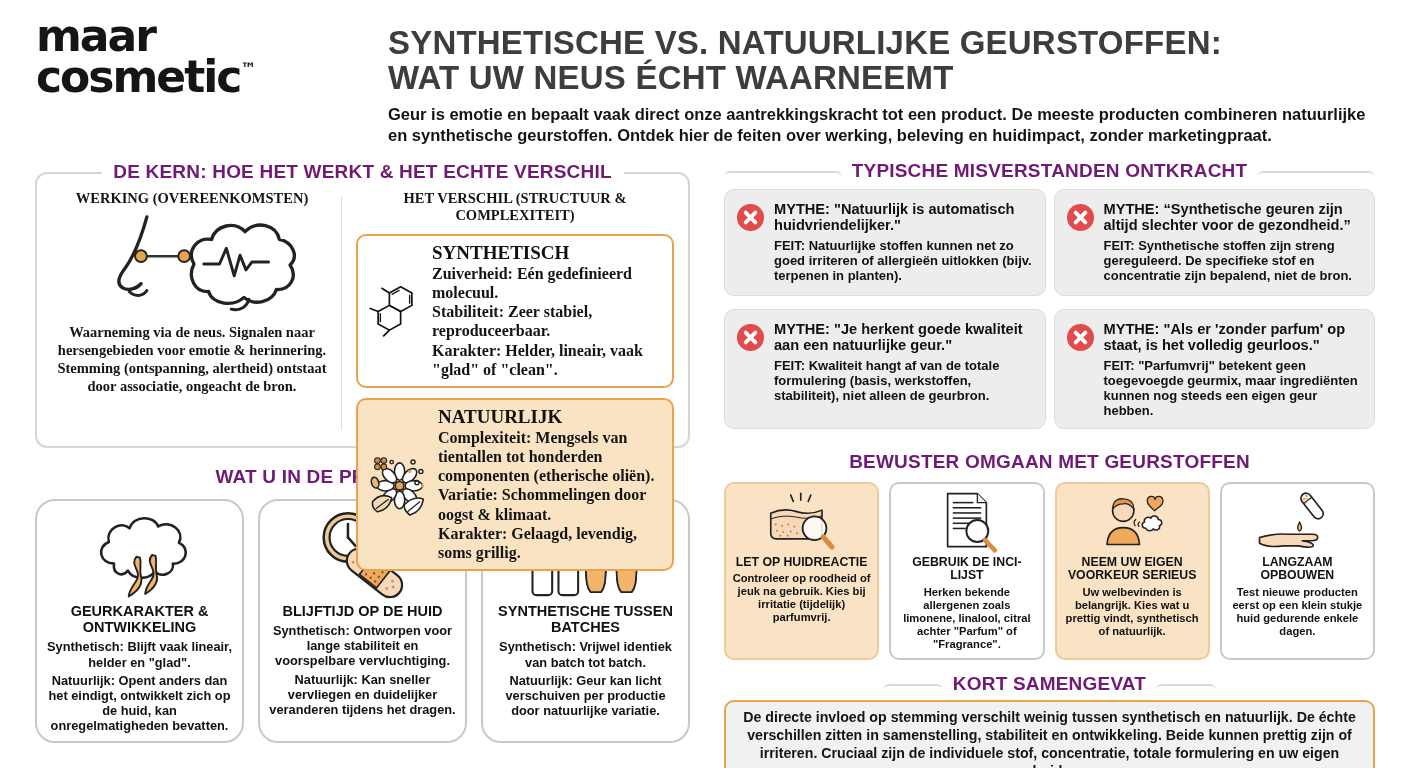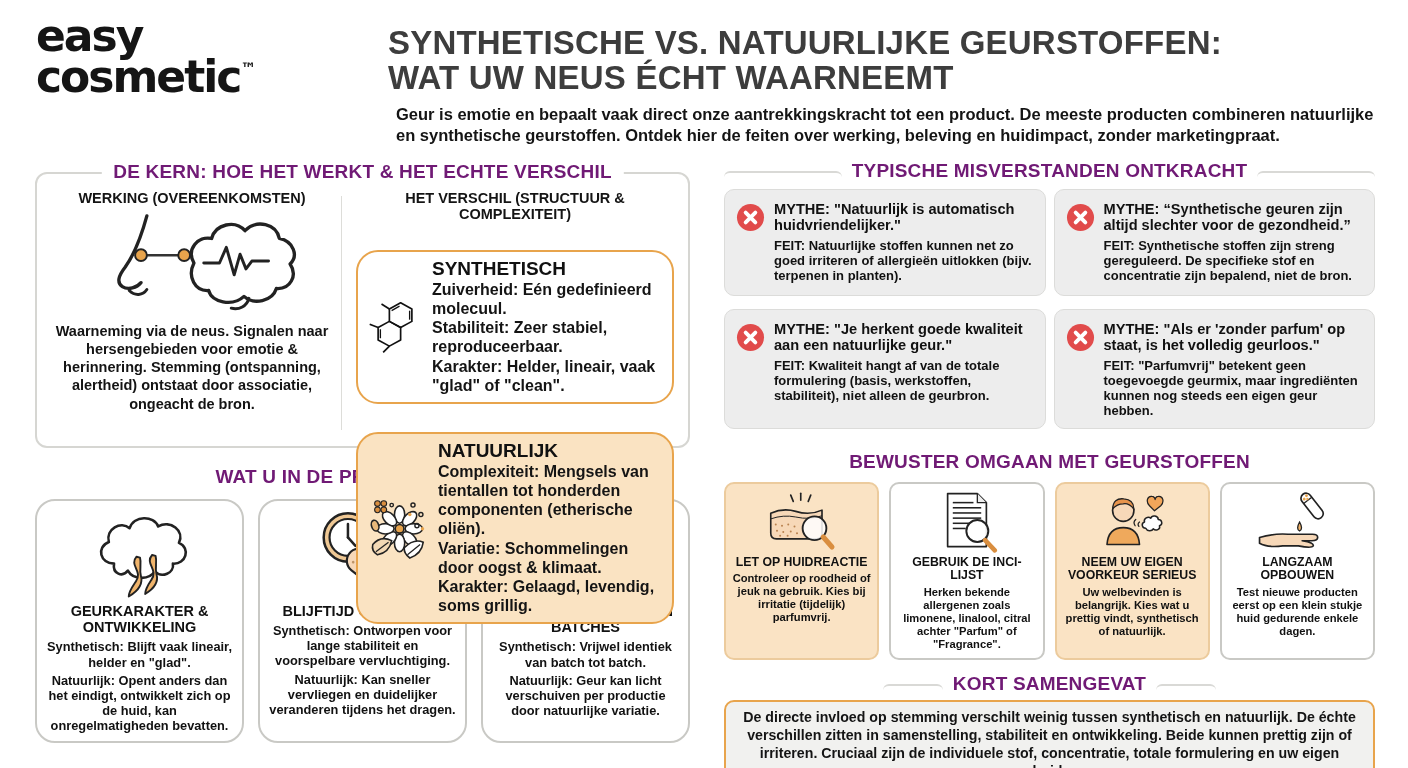--- a/index.html
+++ b/index.html
@@ -8,51 +8,51 @@
 
   
   .logo { position:absolute; left:36px; top:16px;
     font-family:"DejaVu Sans", sans-serif; font-weight:bold;
     font-size:44px; line-height:0.93; letter-spacing:-2px; color:#151515; }
   .logo .tm { font-size:16px; vertical-align:18px; letter-spacing:0; }
   .header-text { position:absolute; left:388px; top:26px; width:995px; }
   .header-text h1 { font-size:33px; line-height:1.05; font-weight:800;
     color:#3d3d3d; letter-spacing:0.2px; }
   .subtitle { margin-top:9px; font-size:16.5px; font-weight:700; color:#141414;
-    line-height:1.24;margin-left:8px; }
+    line-height:1.24; }
 
   
   .main { position:absolute; left:35px; top:160px; width:1340px;
     display:flex; gap:34px; }
   .col-left { width:655px; flex:none; }
   .col-right { width:651px; flex:none; }
 
   .sec-title { font-size:19px; font-weight:800; color:#701a75; text-align:center;
     letter-spacing:0.2px; white-space:nowrap; }
   .title-row { display:flex; align-items:center; gap:10px; }
   .title-row .tline { flex:1; height:10px; border-top:2px solid #d9d9d6;
     border-radius:6px 6px 0 0; margin-top:10px; }
 
   
   .kern-box { position:relative; margin-top:12px; border:2px solid #d6d6d2;
     border-radius:12px; height:276px; background:#fff; }
   .kern-legend { position:absolute; top:-13px; left:50%; transform:translateX(-50%);
     background:#fff; padding:0 12px; }
-  .kern-inner { display:flex; height:100%; padding:16px 10px 10px 10px; }
+  .kern-inner { display:flex; height:100%; padding:16px 10px 10px 10px;font-family:Liberation Serif, serif; }
   .kern-werking { width:290px; flex:none; padding:0 6px; text-align:center; }
   .kern-divider { width:1px; background:#ddddd9; margin:6px 4px; }
   .kern-verschil { flex:1; padding:0 4px 0 10px; }
   .subhead { font-size:14.5px; font-weight:800; text-align:center; color:#141414; }
   .werking-text { margin-top:6px; font-size:14.5px; font-weight:700;
     line-height:1.25; color:#141414; }
   .nose-brain { display:block; margin:6px auto 4px auto; }
 
   .fragrance-box { display:flex; align-items:center; gap:10px;
-    border:2px solid #E8A44C; border-radius:22px; padding:7px 10px;
-    background:#fff; margin-top:28px; }
+    border:2px solid #E8A44C; border-radius:10px; padding:7px 10px;
+    background:#fff; margin-top:10px; }
   .fragrance-box.natural { background:#FAE3C2; }
   .fragrance-box .ftitle { font-size:19px; font-weight:800; line-height:1.1; }
   .fragrance-box .fline { font-size:16px; font-weight:700; line-height:1.2;
     color:#141414; }
   .fragrance-box svg { flex:none; }
 
   
   .praktijk { margin-top:18px; }
   .praktijk .sec-title { margin-bottom:11px; }
   .pcards { display:flex; gap:14px; }
@@ -88,21 +88,21 @@
   .sum-box { margin-top:5px; border:2px solid #E8A44C; border-radius:10px;
     background:#F1F1EF; padding:7px 16px; text-align:center;
     font-size:14.2px; font-weight:700; line-height:1.26; color:#141414; }
 
   svg { display:inline-block; }
 </style>
 </head>
 <body>
 
 <div class="logo">
-  <div><span>easy</span></div>
+  <div><span>maar</span></div>
   <div><span>cosmetic</span><span class="tm">™</span></div>
 </div>
 
 <div class="header-text">
   <h1>
     <span style="display:block">SYNTHETISCHE VS. NATUURLIJKE GEURSTOFFEN:</span>
     <span style="display:block">WAT UW NEUS ÉCHT WAARNEEMT</span>
   </h1>
   <div class="subtitle">Geur is emotie en bepaalt vaak direct onze aantrekkingskracht tot een product. De meeste producten combineren natuurlijke en synthetische geurstoffen. Ontdek hier de feiten over werking, beleving en huidimpact, zonder marketingpraat.</div>
 </div>

